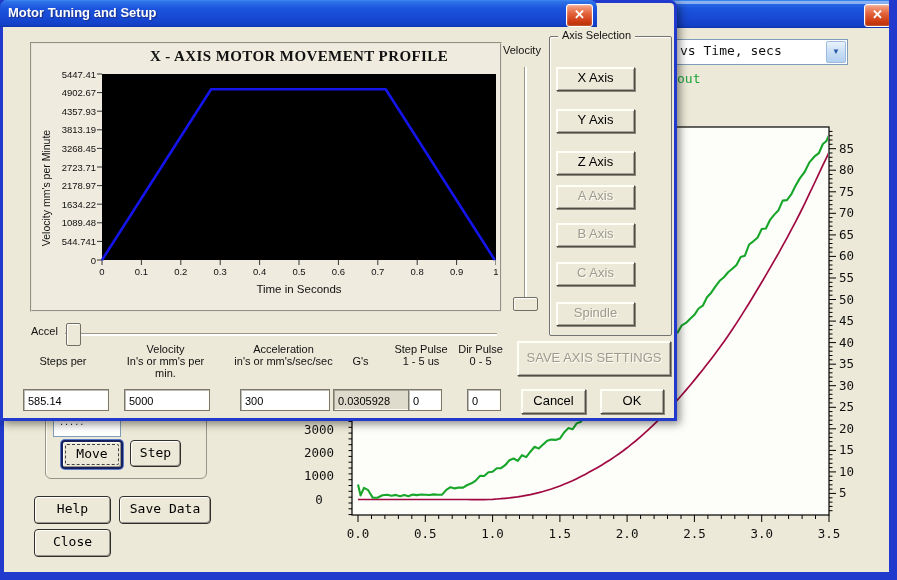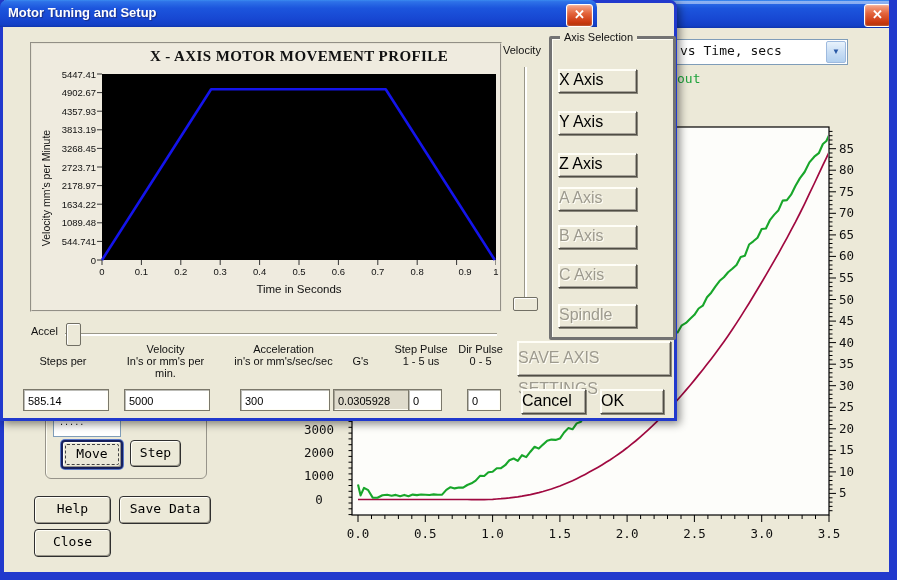--- a/index.html
+++ b/index.html
@@ -90,25 +90,25 @@
 
   .fldgrp{position:absolute;text-align:center;font-size:11px;color:#111;}
   .fldgrp .l1{height:12px;}
   .fldgrp .l2{height:12px;}
   .tb{position:absolute;height:19px;background:#fff;border:1px solid #7b786b;font-size:11px;
      padding:1px 0 0 4px;font-family:"Liberation Sans",sans-serif;color:#000;
      box-shadow:inset 1px 1px 0 rgba(64,62,50,.35),inset -1px -1px 0 #fffef5;}
   .tb.gray{background:#DFDBCC;}
 
   #axis-group{position:absolute;left:546px;top:33px;width:121px;height:298px;
-    border:3px solid #737373;border-radius:2px;box-shadow:inset 1px 1px 0 #fffef5;}
+    border:1px solid #737373;border-radius:2px;box-shadow:inset 1px 1px 0 #fffef5;}
   #axis-group .legend{position:absolute;top:-8px;left:8px;background:#ECE9D8;padding:0 4px;font-size:11px;color:#111;}
   .btn3d{position:absolute;background:#ECE9D8;border:1px solid;border-color:#fffef7 #4f4d44 #4f4d44 #fffef7;
     box-shadow:inset 1px 1px 0 #fffef7,inset -1px -1px 0 #a8a49a,1px 1px 0 #8a877c;
-    font-size:16px;color:#000;text-align:left;cursor:pointer;font-family:"Liberation Sans",sans-serif;}
+    font-size:13px;color:#000;text-align:center;cursor:pointer;font-family:"Liberation Sans",sans-serif;}
   .btn3d.disabled{color:#9d9a8e;text-shadow:1px 1px 0 #fffef7;cursor:default;}
   .axbtn{left:6px;width:77px;height:22px;line-height:20px;}
   #btn-save{left:514px;top:338px;width:152px;height:33px;line-height:31px;}
   #btn-cancel{left:518px;top:386px;width:63px;height:23px;line-height:21px;}
   #btn-ok{left:597px;top:386px;width:62px;height:23px;line-height:21px;}
 </style>
 </head>
 <body>
 
 <div id="stage">
@@ -215,21 +215,21 @@
           <span class="pyl" style="left: 0px; top: 210.5px;">0</span>
           <span class="pxl" style="left: 55px; top: 222px;">0</span>
           <span class="pxl" style="left: 94.4px; top: 222px;">0.1</span>
           <span class="pxl" style="left: 133.8px; top: 222px;">0.2</span>
           <span class="pxl" style="left: 173.2px; top: 222px; text-align: center;">0.3</span>
           <span class="pxl" style="left: 212.6px; top: 222px;">0.4</span>
           <span class="pxl" style="left: 252px; top: 222px;">0.5</span>
           <span class="pxl" style="left: 291.4px; top: 222px;">0.6</span>
           <span class="pxl" style="left: 330.8px; top: 222px;">0.7</span>
           <span class="pxl" style="left: 370.2px; top: 222px;">0.8</span>
-          <span class="pxl" style="left: 409.6px; top: 222px; text-align: right;">0.9</span>
+          <span class="pxl" style="left: 409.6px; top: 222px;">0.9</span>
           <span class="pxl" style="left: 449px; top: 222px;">1</span>
         </div>
       <div id="profile-xlabel">Time in Seconds</div>
     </div>
 
     <div id="vel-label">Velocity</div>
     <div id="vslider-track"></div>
     <div id="vslider-thumb"></div>
 
     <div id="accel-label">Accel</div>

